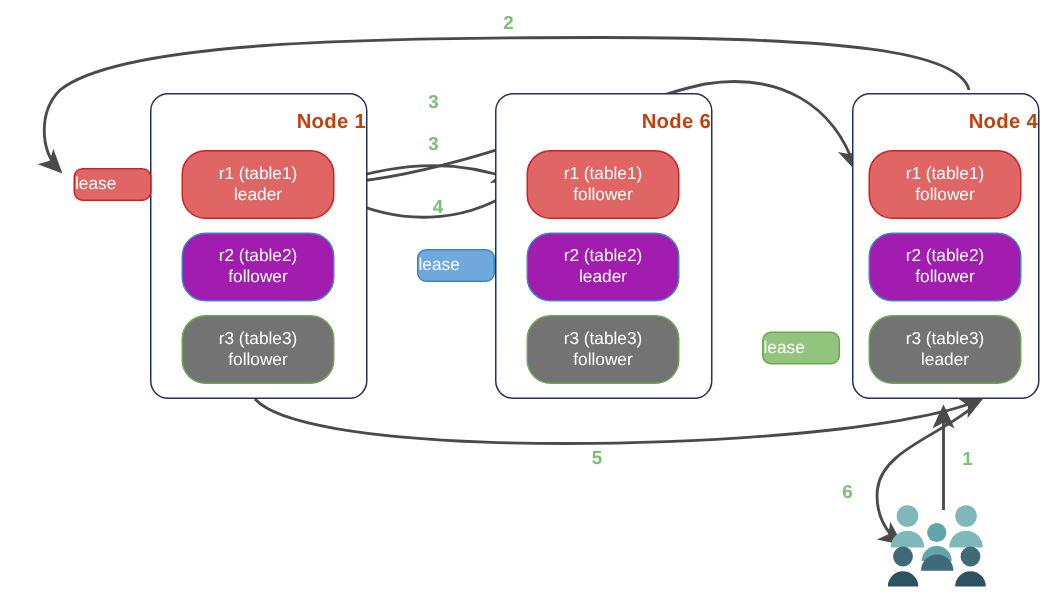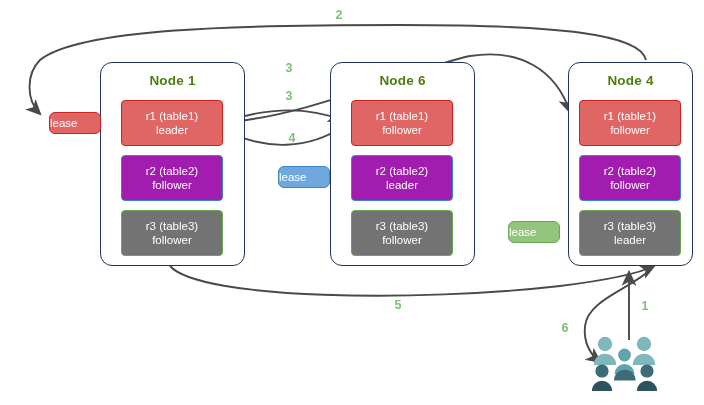--- a/index.html
+++ b/index.html
@@ -30,34 +30,34 @@
     box-sizing: border-box;
     border: 1.6px solid #22335c;
     border-radius: 12px;
     background: #ffffff;
   }
   .node-title {
     position: absolute;
     left: 0;
     right: 0;
     top: 10px;
-    text-align: center;
+    text-align: right;
     font-size: 13.5px;
     font-weight: bold;
-    color: #4d7c0f;
+    color: #c2410c;
     letter-spacing: 0.2px;
   }
 
   
   .replica {
     position: absolute;
     box-sizing: border-box;
     width: 102px;
     height: 46px;
-    border-radius: 4px;
+    border-radius: 16px;
     display: flex;
     flex-direction: column;
     align-items: center;
     justify-content: center;
     color: #ffffff;
     font-size: 11.5px;
     line-height: 14px;
     text-align: center;
   }
   .replica .l1, .replica .l2 { display: block; }

